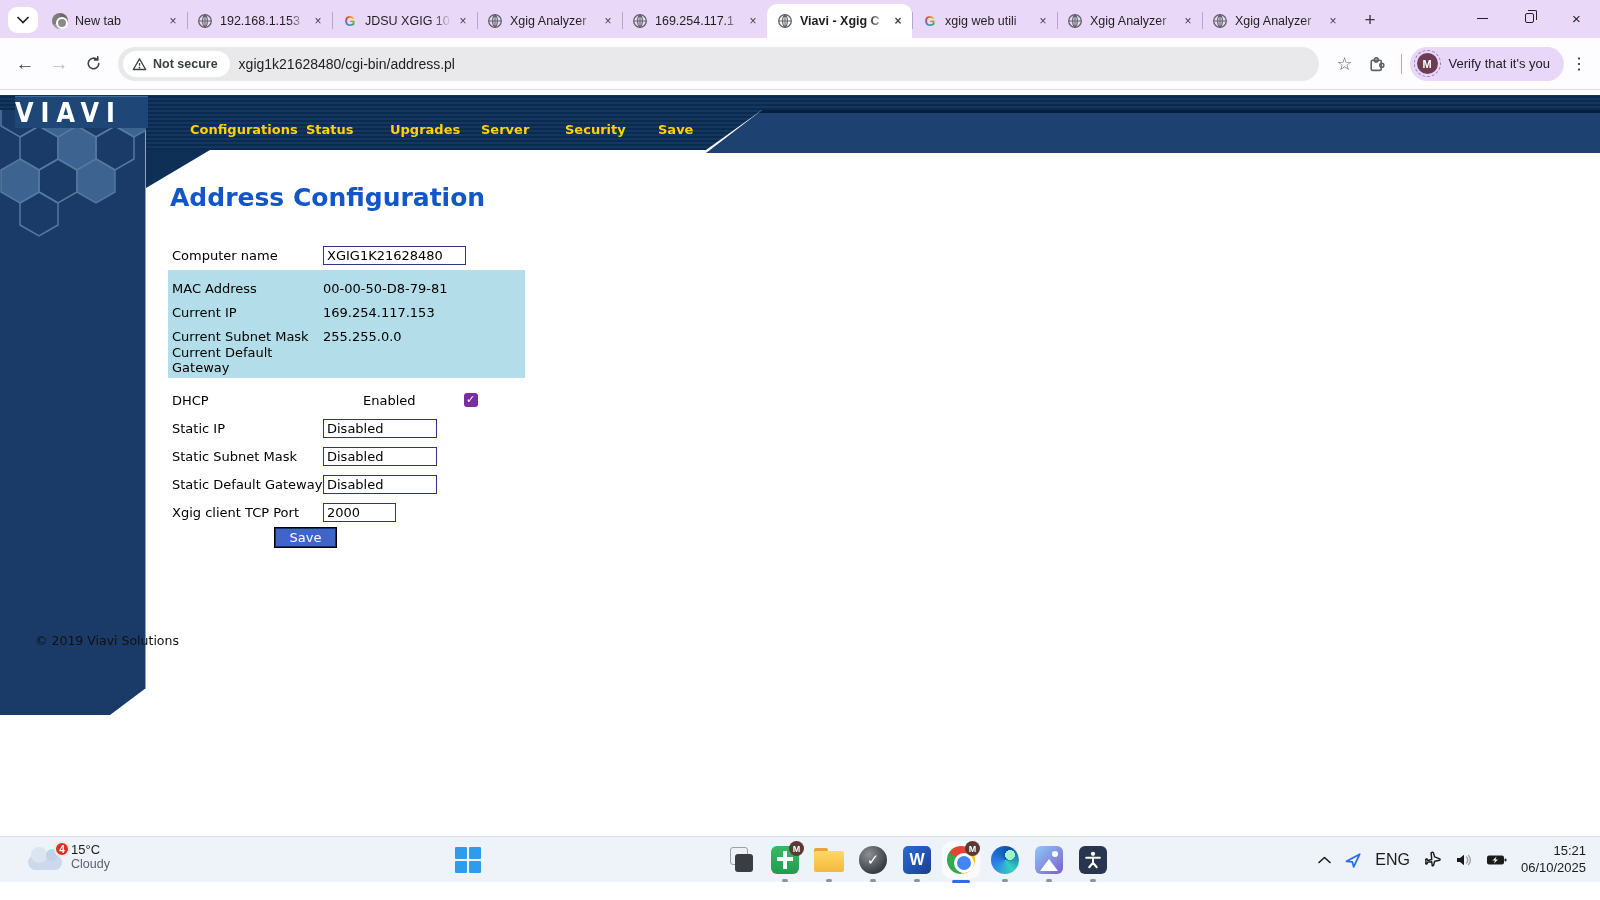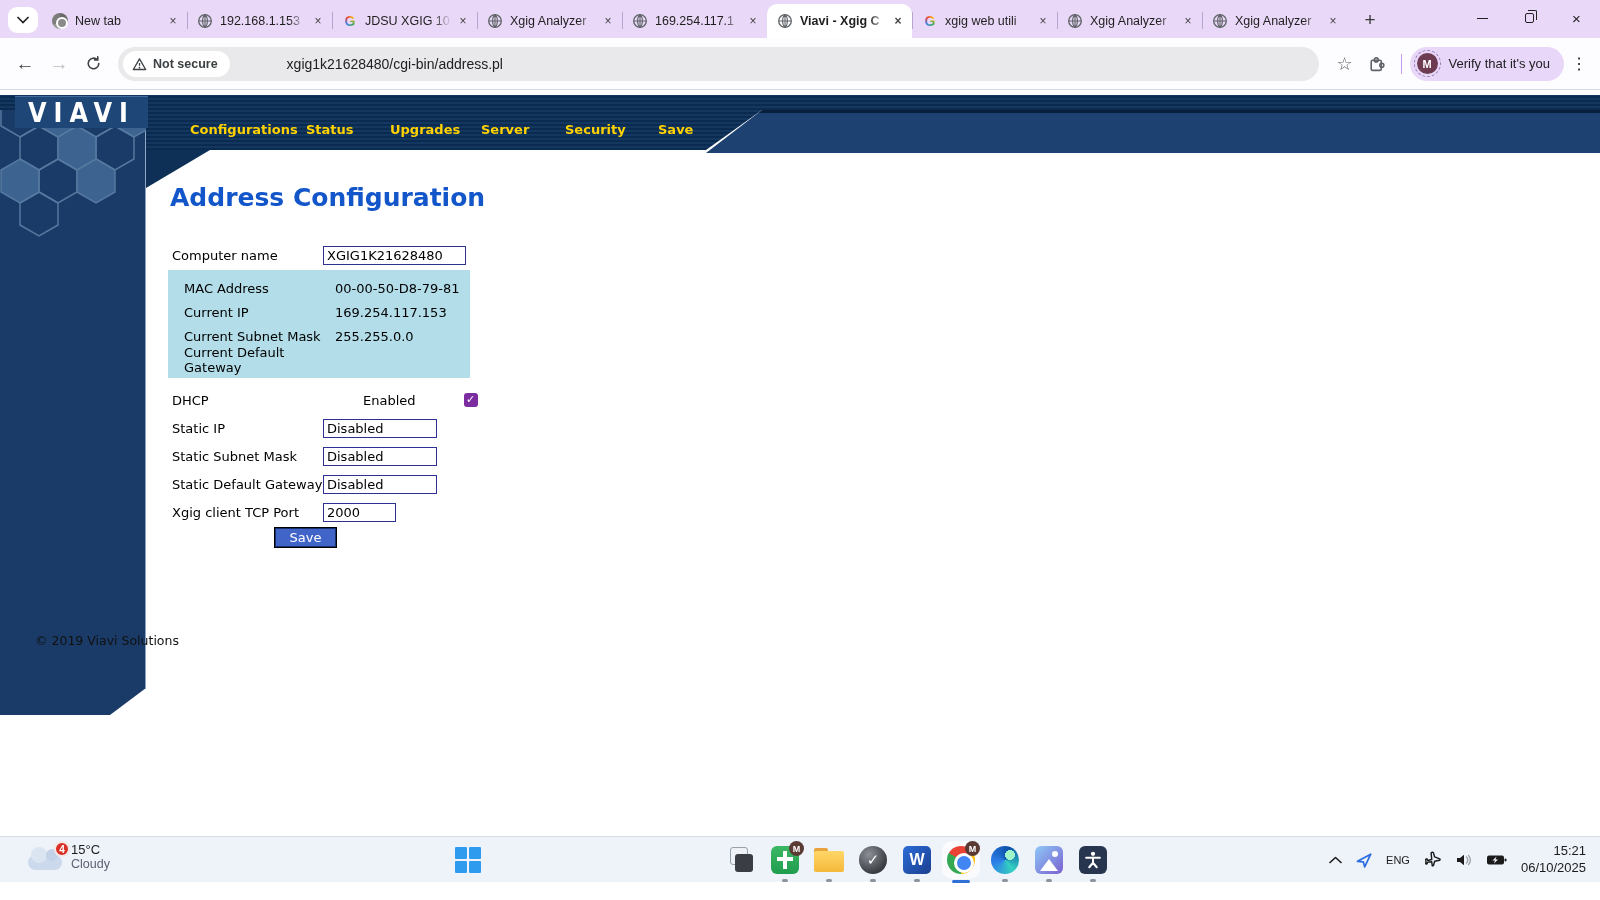--- a/index.html
+++ b/index.html
@@ -30,53 +30,53 @@
      background:conic-gradient(from -40deg,#ea4335,#fbbc05,#34a853,#4285f4,#ea4335);
      -webkit-background-clip:text; background-clip:text; color:transparent; }
   .fav-chrome-grey { border-radius:50%; background:conic-gradient(#6a6a6a 0 33%,#9a9a9a 0 66%,#7d7d7d 0); }
   .fav-chrome-grey::after { content:""; position:absolute; left:4px; top:4px; width:8px; height:8px; border-radius:50%; background:#8a8a8a; border:2px solid #fff; }
 
   
   .toolbar { position:absolute; left:0; top:38px; width:1600px; height:52px; background:#fdfcff; display:flex; align-items:center; border-bottom:1px solid #d6d9dd; }
   .navbtn { width:34px; height:34px; display:flex; align-items:center; justify-content:center; font-size:19px; color:#3c4043; flex:none; }
   .navbtn.back { margin-left:8px; }
   .navbtn.fwd { color:#b9bdc2; }
-  .omnibox { height:34px; flex:1; margin:0 10px 0 8px; background:#e9e9ec; border-radius:17px; display:flex; align-items:center; padding:0 14px 0 5px;gap:48px; }
+  .omnibox { height:34px; flex:1; margin:0 10px 0 8px; background:#e9e9ec; border-radius:17px; display:flex; align-items:center; padding:0 14px 0 5px; }
   .secchip { height:26px; background:#fff; border-radius:13px; display:flex; align-items:center; padding:0 12px 0 9px; gap:6px; flex:none; }
   .secchip-label { font-size:12.5px; font-weight:bold; color:#3c4043; }
   .url { font-size:14px; color:#202124; margin-left:9px; }
   .tool-ic { width:32px; height:32px; display:flex; align-items:center; justify-content:center; color:#5f6368; font-size:18px; flex:none; }
   .tb-sep { width:1px; height:20px; background:#c59af0; margin:0 8px; flex:none; }
   .profile-chip { height:34px; background:#e9d7f9; border-radius:17px; display:flex; align-items:center; padding:0 14px 0 4px; gap:8px; flex:none; }
   .avatar-ring { width:27px; height:27px; border-radius:50%; border:1.6px dashed #9a7fb8; display:flex; align-items:center; justify-content:center; }
   .avatar { width:21px; height:21px; border-radius:50%; background:#6d3c52; color:#fff; font-size:11px; font-weight:bold; display:flex; align-items:center; justify-content:center; }
   .profile-label { font-size:13px; color:#202124; }
   .kebab { font-size:16px; color:#202124; width:30px; text-align:center; margin-right:6px; }
 
   
   .page { position:absolute; left:0; top:90px; width:1600px; height:746px; background:#fff; overflow:hidden; }
   .stripes { background:repeating-linear-gradient(0deg,#0a2a50 0 2px,#14375f 2px 4px); }
   .band-top { position:absolute; left:0; top:5px; width:1600px; height:15px; }
   .nav-strip { position:absolute; left:0; top:20px; width:762px; height:40px; clip-path:polygon(0 0,100% 0,calc(100% - 56px) 100%,0 100%); }
   .band-right { position:absolute; left:706px; top:20px; width:894px; height:43px; background:linear-gradient(#071f3d 0 3px,#1d4170 3px); clip-path:polygon(56px 0,100% 0,100% 100%,0 100%); }
-  .logo-block { position:absolute; left:15px; top:6px; width:133px; height:32px; background:#1e4677; border-top:1px solid #416c9c; display:flex; align-items:center; justify-content:center; }
+  .logo-block { position:absolute; left:15px; top:6px; width:133px; height:32px; background:#1e4677; border-top:1px solid #416c9c; display:flex; align-items:center; justify-content:flex-start; }
   .logo-text { color:#fff; font-weight:bold; font-size:24px; letter-spacing:7px; font-family:"DejaVu Sans",sans-serif; transform:scaleY(1.12); }
   .nav-item { position:absolute; top:32px; color:#ffd200; font-weight:bold; font-size:13px; font-family:"DejaVu Sans",sans-serif; text-decoration:none; }
   .sidebar { position:absolute; left:0; top:20px; width:146px; height:605px; background:#1a3b67;
      clip-path:polygon(0 0,100% 0,100% calc(100% - 27px),calc(100% - 36px) 100%,0 100%);
      border-right:1px solid #8ea6c2; }
   .corner-tri { position:absolute; left:146px; top:60px; width:64px; height:38px; background:#0e2f56; clip-path:polygon(0 0,100% 0,0 100%); }
   .footer-text { position:absolute; left:35px; top:543px; font-size:12.5px; color:#111; font-family:"DejaVu Sans",sans-serif; }
 
   
   .content { position:absolute; left:146px; top:60px; width:1000px; padding-top:33px; font-family:"DejaVu Sans",sans-serif; }
   .content h1 { margin-left:24px; font-size:25px; color:#1356c9; margin-bottom:30px; }
   .frow { display:flex; align-items:center; height:26px; margin-left:26px; font-size:13px; color:#000; }
   .frow .flabel { width:151px; flex:none; }
-  .panel { width:302px; margin-left:22px; background:#b2dde9; padding:6px 0 6px 16px; margin-top:2px; }
+  .panel { width:357px; margin-left:22px; background:#b2dde9; padding:6px 0 6px 4px; margin-top:2px; }
   .prow { display:flex; align-items:center; height:24px; font-size:13px; }
   .prow .flabel { width:151px; flex:none; }
   .inp { height:19px; border:1px solid #2e3192; font-size:13px; font-family:"DejaVu Sans",sans-serif; padding:1px 3px; color:#000; background:#fff; }
   .inp.w-name { width:143px; }
   .inp.w-dis { width:114px; }
   .inp.w-port { width:73px; }
   .dhcp-row { margin-top:8px; height:28px;gap:40px; }
   .irow { height:28px; }
   .checkbox { width:14px; height:14px; background:#7b2da0; border-radius:3px; margin-left:8px; display:flex; align-items:center; justify-content:center; color:#fff; font-size:11px; line-height:14px; }
   .save-btn { margin:2px 0 0 129px; width:61px; height:19px; background:#4164c8; color:#fff; border:1px solid #18306e; outline:1px solid #000; font-size:13px; font-family:"DejaVu Sans",sans-serif; display:flex; align-items:center; justify-content:center; }
@@ -115,21 +115,21 @@
   .wordapp { width:28px; height:28px; border-radius:5px; background:linear-gradient(135deg,#2b6bd8,#1b3f8f); color:#fff; font-weight:bold; font-size:16px; display:flex; align-items:center; justify-content:center; }
   .chromeball { position:relative; width:28px; height:28px; border-radius:50%; background:conic-gradient(from -60deg,#ea4335 0 120deg,#fbbc05 0 240deg,#34a853 0 360deg); }
   .chromeball::after { content:""; position:absolute; left:7px; top:7px; width:14px; height:14px; border-radius:50%; background:#4285f4; border:3px solid #fff; }
   .edgeapp { width:28px; height:28px; border-radius:50%; background:radial-gradient(circle at 68% 32%,#9ff5c9 0 18%,transparent 19%),conic-gradient(from 140deg,#35d0c2,#2b7de9,#0b50a8,#35d0c2); }
   .photosapp { position:relative; width:28px; height:28px; border-radius:6px; background:linear-gradient(135deg,#8ec9f7,#7a5fd0); overflow:hidden; }
   .photosapp::before { content:""; position:absolute; left:5px; bottom:3px; width:0; height:0; border-left:9px solid transparent; border-right:9px solid transparent; border-bottom:12px solid #fff; }
   .photosapp::after { content:""; position:absolute; right:5px; top:5px; width:6px; height:6px; border-radius:50%; background:#fff; }
   .accessapp { width:28px; height:28px; border-radius:6px; background:#27364e; display:flex; align-items:center; justify-content:center; }
   .tray { position:absolute; right:14px; top:0; height:46px; display:flex; align-items:center; gap:13px; }
   .tray-ic { display:flex; align-items:center; justify-content:center; color:#1b1b1b; }
-  .lang { font-size:11px; color:#1b1b1b; }
+  .lang { font-size:16px; color:#1b1b1b; }
   .clock { text-align:right; font-size:13px; color:#1b1b1b; line-height:1.3; }
 </style>
 </head>
 <body>
 
 <div class="tabstrip">
   <div class="tabsearch">
     <svg width="12" height="8" viewBox="0 0 12 8">
         <polyline points="1,1.5 6,6.5 11,1.5" fill="none" stroke="#202124" stroke-width="1.7" stroke-linecap="round"></polyline>
       </svg>

